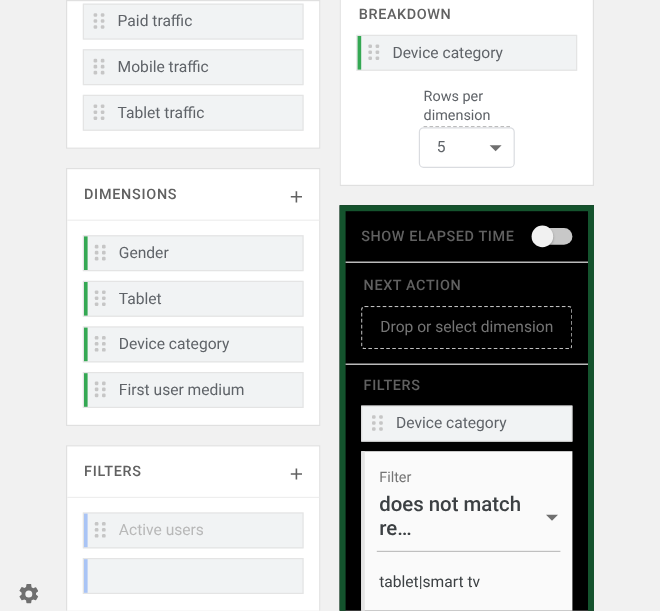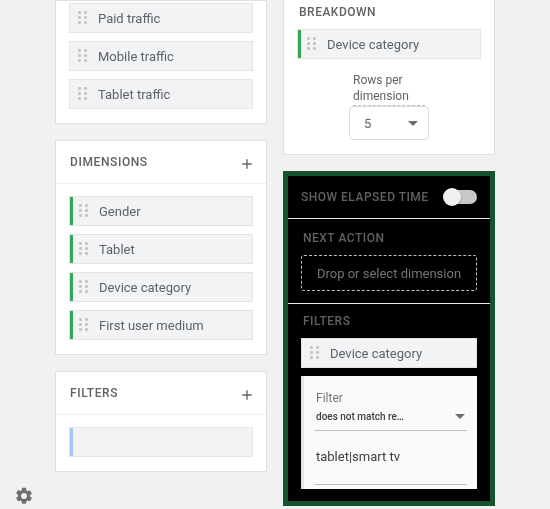--- a/index.html
+++ b/index.html
@@ -163,21 +163,21 @@
     background: #fafafa;
     border-left: 3px solid #e5e5e5;
     padding: 9px 10px 4px 10px;
   }
   .filtersel {
     display: flex;
     align-items: center;
     justify-content: space-between;
     border-bottom: 1px solid #bfbfbf;
     padding: 4px 2px 8px 2px;
-    font-size: 10px;
+    font-size: 17px;
     font-weight: 500;
     color: #3c4043;
     margin-bottom: 4px;
   }
   .small-label {
     font-size: 12px;
     color: #757575;
     margin: 6px 0 2px 2px;
   }
   .filterval {
@@ -311,20 +311,32 @@
         <div class="title">FILTERS</div>
         <div class="plus">
           <svg width="16" height="16" viewBox="0 0 24 24">
               <path fill="#616161" d="M19 13h-6v6h-2v-6H5v-2h6V5h2v6h6v2z"></path>
             </svg>
         </div>
       </div>
       <div class="card-body">
         <div class="pill dim">
           <div class="accent blue"></div>
+          <div class="handle">
+              <span></span>
+              <span></span>
+              <span></span>
+              <span></span>
+              <span></span>
+              <span></span>
+            </div>
+          <div class="label">Active users</div>
+        </div>
+        <div class="pill dim">
+          <div class="accent blue"></div>
 
         </div>
       </div>
     </div>
   </div>
 
   <div class="col rcol-wrap">
     <div class="card">
       <div class="card-body">
         <div class="heading">BREAKDOWN</div>

